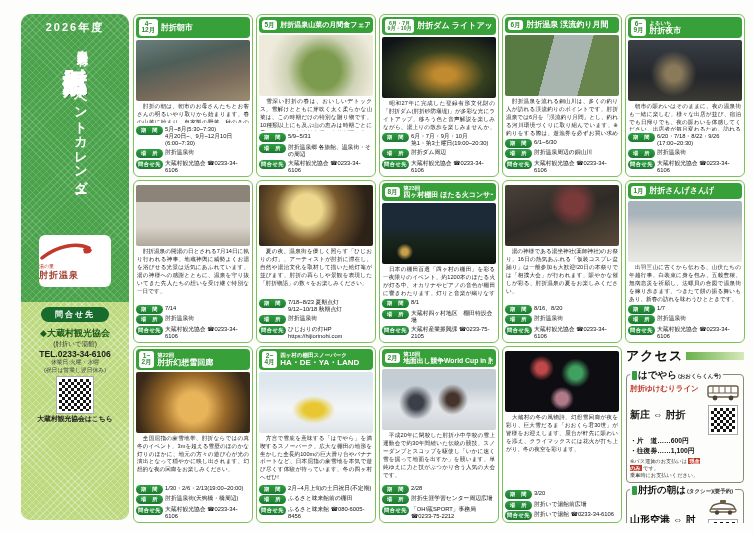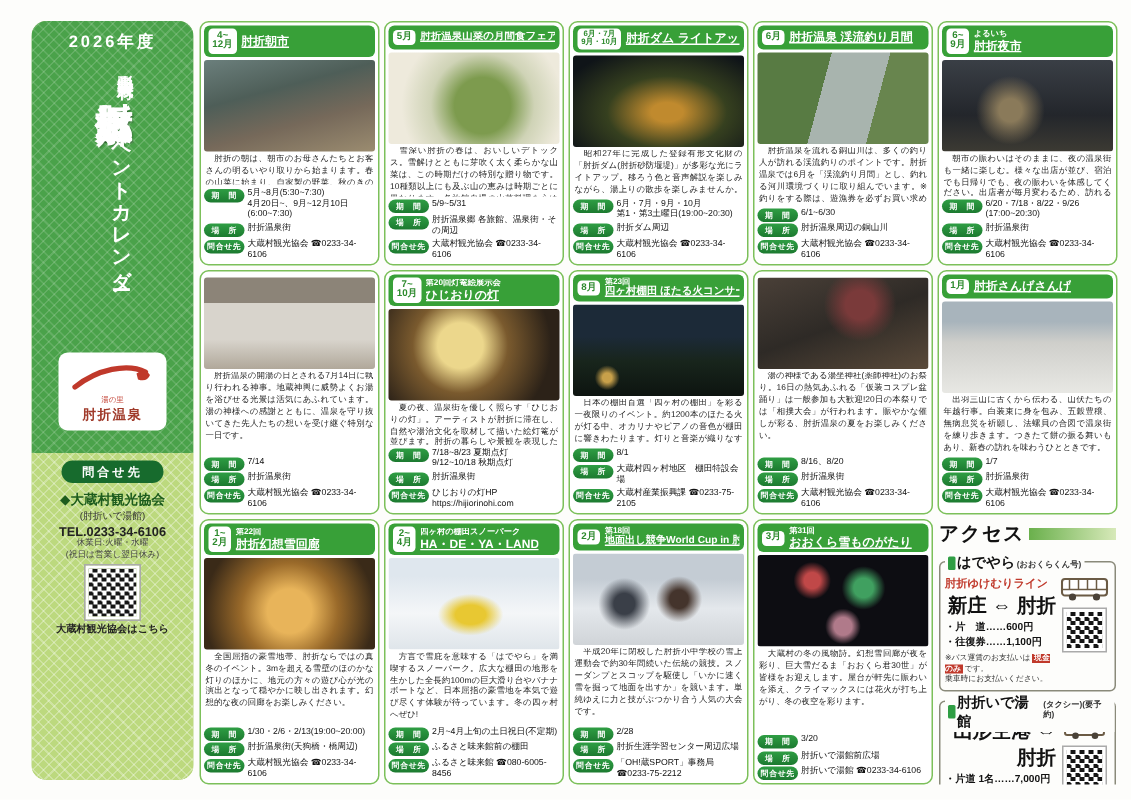--- a/index.html
+++ b/index.html
@@ -14,21 +14,21 @@
     display:flex; flex-direction:column; align-items:center; padding-top:6px; }
   .sb-bottom { flex:43; background-color:#bcd97e;
     background-image:repeating-linear-gradient(45deg,rgba(255,255,255,.28) 0 1px,transparent 1px 5px),
                      repeating-linear-gradient(-45deg,rgba(255,255,255,.28) 0 1px,transparent 1px 5px);
     display:flex; flex-direction:column; align-items:center; padding-top:5px; }
   .sb-year { color:#fff; font-weight:bold; font-size:11px; letter-spacing:2px; margin-bottom:4px; }
   .sb-vtitle { writing-mode:vertical-rl; text-orientation:upright; height:186px; color:#fff; display:flex; }
   .sb-region { font-size:11px; font-weight:bold; letter-spacing:1px; margin-bottom:2px; padding-top:2px; }
   .sb-main { font-size:25px; font-weight:bold; line-height:1; letter-spacing:1px; margin:0 2px; text-shadow:1px 1px 0 rgba(0,0,0,.15); }
   .sb-sub { font-size:13px; font-weight:bold; padding-top:14px; }
-  .sb-logo { width:72px; height:52px; background:#fff; border-radius:6px; margin-top:10px; display:flex; flex-direction:column; align-items:center; justify-content:center; }
+  .sb-logo { width:72px; height:52px; background:#fff; border-radius:6px; margin-top:10px; display:flex; flex-direction:column; justify-content:center; }
   .sb-logo .lg-small { font-size:5px; color:#c0392b; margin-top:1px; }
   .sb-logo .lg-name { font-size:9px; font-weight:bold; color:#a03a2a; letter-spacing:1px; }
   .sb-pill { background:#176b2d; color:#fff; font-size:8px; font-weight:bold; padding:2px 14px; border-radius:8px; letter-spacing:2px; }
   .sb-contact { margin-top:5px; text-align:center; }
   .sb-cname { font-size:9px; font-weight:bold; color:#1d5c1d; }
   .sb-csub { font-size:6.5px; color:#333; }
   .sb-tel { font-size:8.5px; color:#222; font-weight:bold; }
   .sb-note { font-size:5.8px; color:#444; line-height:1.3; }
   .qr { background:repeating-conic-gradient(#151515 0% 25%, #fff 0% 50%) 0 0/6px 6px; border:2px solid #fff; outline:1px solid #aaa; margin:3px auto 1px; }
   .qr.big { width:36px; height:36px; }
@@ -36,21 +36,21 @@
   .sb-caption { font-size:6.8px; font-weight:bold; color:#222; }
 
   
   .main { flex:1; display:grid; grid-template-columns:repeat(5,1fr); grid-template-rows:163px 163px 177px; gap:3px; }
   .card { background:#fff; border:1.5px solid #7cc05a; border-radius:6px; padding:2px; display:flex; flex-direction:column; overflow:hidden; }
   .card-head { background:#38a038; border-radius:4px; display:flex; align-items:center; gap:3px; padding:2px 3px; min-height:16px; }
   .badge { background:#fff; color:#2e8b2e; font-weight:bold; font-size:6.5px; line-height:1.05; border-radius:3px; padding:1.5px 2.5px; text-align:center; white-space:pre-line; flex-shrink:0; }
   .titles { display:flex; flex-direction:column; overflow:hidden; }
   .t-top { color:#fff; font-size:5.5px; font-weight:bold; line-height:1.1; }
   .t-top:empty { display:none; }
-  .t-main { color:#fff; font-size:8px; font-weight:bold; line-height:1.15; white-space:nowrap;text-decoration:underline; }
+  .t-main { color:#fff; font-size:8px; font-weight:bold; line-height:1.15; white-space:nowrap; }
   .photo { height:61px; border-radius:2px; margin:2px 0 2px; flex-shrink:0; }
   .desc { flex:1; font-size:5.6px; line-height:1.42; color:#222; text-align:justify; overflow:hidden; padding:0 1px; }
   .info { margin-top:1px; }
   .irow { display:flex; align-items:flex-start; gap:2px; margin-top:1.5px; }
   .ilab { background:linear-gradient(#2f9e44,#1c7a30); color:#fff; font-size:5.2px; font-weight:bold; padding:1px 0; width:27px; text-align:center; border-radius:5px; flex-shrink:0; letter-spacing:.5px; }
   .iv { font-size:5.8px; color:#111; line-height:1.25; white-space:pre-line; }
 
   
   .p1 { background:linear-gradient(165deg,#6b7f7c 0%,#4e5e58 35%,#76695a 65%,#9b8c70 100%); }
   .p2 { background:radial-gradient(circle at 55% 58%,#7d9b4e 0 26%,#cfd3b6 48%,#eeeadc 75%); }
@@ -74,21 +74,21 @@
   .acc-bar { flex:1; height:8px; background:linear-gradient(90deg,#6ab04c,#d7e9b9); }
   .acc-box { border:1.2px solid #8a8a7a; border-radius:4px; position:relative; padding:9px 3px 3px; margin-top:6px; flex:1; }
   .acc-legend { position:absolute; top:-6px; left:3px; background:#fdfdfb; padding:0 2px; display:flex; align-items:baseline; gap:1px; }
   .acc-bullet { width:5px; height:9px; background:#2f9e44; display:inline-block; border-radius:1px; align-self:center; }
   .acc-h { font-size:9.5px; font-weight:bold; color:#111; }
   .acc-hnote { font-size:5.5px; color:#333; font-weight:bold; }
   .acc-body { display:flex; gap:2px; }
   .acc-left { flex:1; }
   .acc-right { width:34px; display:flex; flex-direction:column; align-items:center; gap:2px; }
   .acc-line { color:#c0392b; font-weight:bold; font-size:7.5px; }
-  .acc-route { font-size:13px; font-weight:bold; color:#111; margin:1px 0;text-align:right; }
+  .acc-route { font-size:10px; font-weight:bold; color:#111; margin:14px 0; }
   .acc-price { font-size:6.8px; color:#111; line-height:1.45; font-weight:bold; }
   .acc-note { font-size:5.2px; color:#333; margin-top:2px; line-height:1.35; }
   .hl-cash { background:#c0392b; color:#fff; font-weight:bold; padding:0 1px; }
   .veh { display:block; }
 </style>
 </head>
 <body>
 
 <div class="page">
 
@@ -270,28 +270,20 @@
             <span class="iv">肘折温泉街</span>
           </div>
         <div class="irow">
             <span class="ilab">問合せ先</span>
             <span class="iv">大蔵村観光協会 ☎0233-34-6106</span>
           </div>
       </div>
     </div>
 
     <div class="card">
-      <div class="card-head">
-        <span class="badge">7~
-10月</span>
-        <span class="titles">
-            <span class="t-top">第20回灯篭絵展示会</span>
-            <span class="t-main">ひじおりの灯</span>
-          </span>
-      </div>
       <div class="photo p7"></div>
       <div class="desc">　夏の夜、温泉街を優しく照らす「ひじおりの灯」。アーティストが肘折に滞在し、自然や湯治文化を取材して描いた絵灯篭が並びます。肘折の暮らしや景観を表現した「肘折物語」の数々をお楽しみください。</div>
       <div class="info">
         <div class="irow">
             <span class="ilab">期　間</span>
             <span class="iv">7/18~8/23 夏期点灯
 9/12~10/18 秋期点灯</span>
           </div>
         <div class="irow">
             <span class="ilab">場　所</span>
@@ -448,27 +440,20 @@
             <span class="iv">肘折生涯学習センター周辺広場</span>
           </div>
         <div class="irow">
             <span class="ilab">問合せ先</span>
             <span class="iv">「OH!蔵SPORT」事務局 ☎0233-75-2212</span>
           </div>
       </div>
     </div>
 
     <div class="card">
-      <div class="card-head">
-        <span class="badge">3月</span>
-        <span class="titles">
-            <span class="t-top">第31回</span>
-            <span class="t-main">おおくら雪ものがたり</span>
-          </span>
-      </div>
       <div class="photo p14"></div>
       <div class="desc">　大蔵村の冬の風物詩。幻想雪回廊が夜を彩り、巨大雪だるま「おおくら君30世」が皆様をお迎えします。屋台が軒先に賑わいを添え、クライマックスには花火が打ち上がり、冬の夜空を彩ります。</div>
       <div class="info">
         <div class="irow">
             <span class="ilab">期　間</span>
             <span class="iv">3/20</span>
           </div>
         <div class="irow">
             <span class="ilab">場　所</span>
             <span class="iv">肘折いで湯館前広場</span>
@@ -512,21 +497,21 @@
                 <circle cx="24" cy="14" r="2.4" fill="#4a4238"></circle>
             </svg>
             <div class="qr small"></div>
           </div>
         </div>
       </div>
 
       <div class="acc-box">
         <div class="acc-legend">
           <span class="acc-bullet"></span>
-          <span class="acc-h">肘折いで湯館</span>
+          <span class="acc-h">肘折の朝は</span>
           <span class="acc-hnote">(タクシー)(要予約)</span>
         </div>
         <div class="acc-body">
           <div class="acc-left">
             <div class="acc-route">山形空港 ⇔ 肘折</div>
             <div class="acc-price">・片道 1名……7,000円</div>
             <div class="acc-price" style="padding-left:18px">2名……5,000円</div>
             <div class="acc-price" style="padding-left:18px">3名……4,000円</div>
             <div class="acc-price" style="padding-left:10px">4~6名……3,000円</div>
             <div class="acc-price" style="padding-left:10px">7~9名……2,000円</div>

